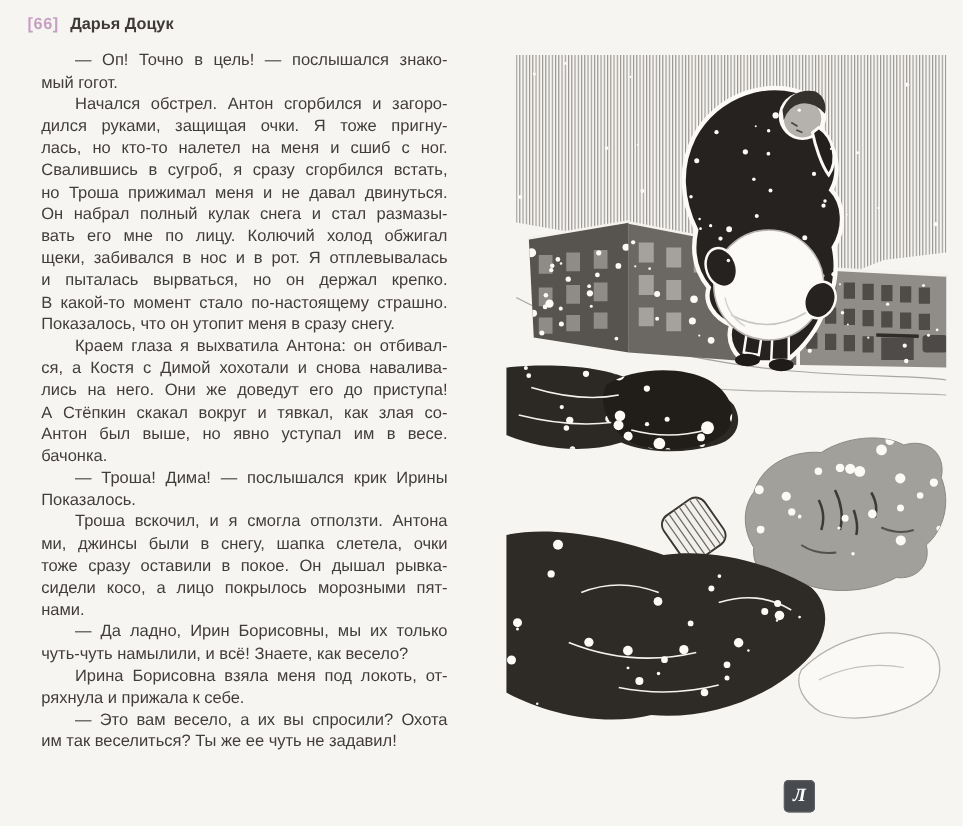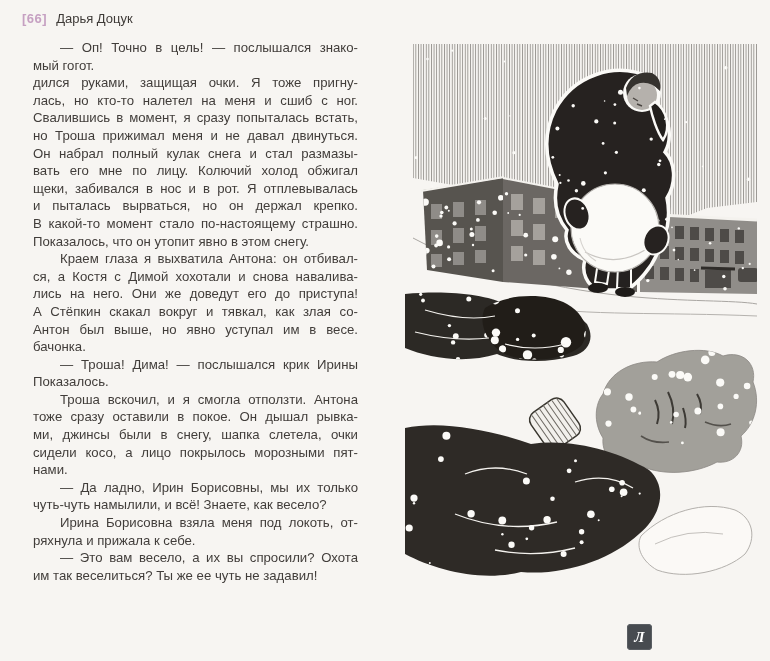--- a/index.html
+++ b/index.html
@@ -5,21 +5,21 @@
   html,body{margin:0;padding:0;}
   #page-root{
     position:relative; width:770px; height:661px; overflow:hidden;
     background:var(--c-background,#f7f5f2);
     font-family:"Liberation Sans","DejaVu Sans",sans-serif;
     color:var(--c-text,#413d3a);
   }
   
   #page-header{position:absolute; left:22px; top:10px; height:18px; font-size:13px; line-height:18px; white-space:nowrap;}
   #page-number{color:var(--c-page_number,#c6a0c2); font-weight:bold; letter-spacing:.5px;}
-  #author-name{color:var(--c-author,#3e3a37); font-weight:normal; margin-left:9px;}
+  #author-name{color:var(--c-author,#3e3a37); font-weight:bold; margin-left:9px;}
   
   #body-text{
     position:absolute; left:33px; top:39px; width:325px;
     font-size:13.2px; letter-spacing:0px;
   }
   #body-text .line{
     height:17.6px; line-height:17.6px; white-space:nowrap;
     text-align:justify; text-align-last:justify; overflow:visible;
   }
   #body-text .line.last{text-align:center; text-align-last:left;}
@@ -41,41 +41,42 @@
 
 <div id="page-root">
 
   <div id="page-header">
     <span id="page-number">[66]</span><span id="author-name">Дарья Доцук</span>
   </div>
 
   <div id="body-text">
       <div class="line first">— Оп! Точно в цель! — послышался знако-</div>
       <div class="line last">мый гогот.</div>
+      <div class="line first">Начался обстрел. Антон сгорбился и загоро-</div>
       <div class="line">дился руками, защищая очки. Я тоже пригну-</div>
       <div class="line">лась, но кто-то налетел на меня и сшиб с ног.</div>
-      <div class="line">Свалившись в момент, я сразу попыталась встать,</div>
+      <div class="line">Свалившись в сугроб, я сразу сгорбился встать,</div>
       <div class="line">но Троша прижимал меня и не давал двинуться.</div>
       <div class="line">Он набрал полный кулак снега и стал размазы-</div>
       <div class="line">вать его мне по лицу. Колючий холод обжигал</div>
       <div class="line">щеки, забивался в нос и в рот. Я отплевывалась</div>
       <div class="line">и пыталась вырваться, но он держал крепко.</div>
       <div class="line">В какой-то момент стало по-настоящему страшно.</div>
-      <div class="line last">Показалось, что он утопит явно в этом снегу.</div>
+      <div class="line last">Показалось, что он утопит меня в сразу снегу.</div>
       <div class="line first">Краем глаза я выхватила Антона: он отбивал-</div>
       <div class="line">ся, а Костя с Димой хохотали и снова навалива-</div>
       <div class="line">лись на него. Они же доведут его до приступа!</div>
       <div class="line">А Стёпкин скакал вокруг и тявкал, как злая со-</div>
       <div class="line">Антон был выше, но явно уступал им в весе.</div>
       <div class="line last">бачонка.</div>
       <div class="line first">— Троша! Дима! — послышался крик Ирины</div>
       <div class="line last">Показалось.</div>
       <div class="line first">Троша вскочил, и я смогла отползти. Антона</div>
+      <div class="line">ми, джинсы были в снегу, шапка слетела, очки</div>
       <div class="line">тоже сразу оставили в покое. Он дышал рывка-</div>
-      <div class="line">ми, джинсы были в снегу, шапка слетела, очки</div>
       <div class="line">сидели косо, а лицо покрылось морозными пят-</div>
       <div class="line last">нами.</div>
       <div class="line first">— Да ладно, Ирин Борисовны, мы их только</div>
       <div class="line last">чуть-чуть намылили, и всё! Знаете, как весело?</div>
       <div class="line first">Ирина Борисовна взяла меня под локоть, от-</div>
       <div class="line last">ряхнула и прижала к себе.</div>
       <div class="line first">— Это вам весело, а их вы спросили? Охота</div>
       <div class="line last">им так веселиться? Ты же ее чуть не задавил!</div>
     </div>
 

